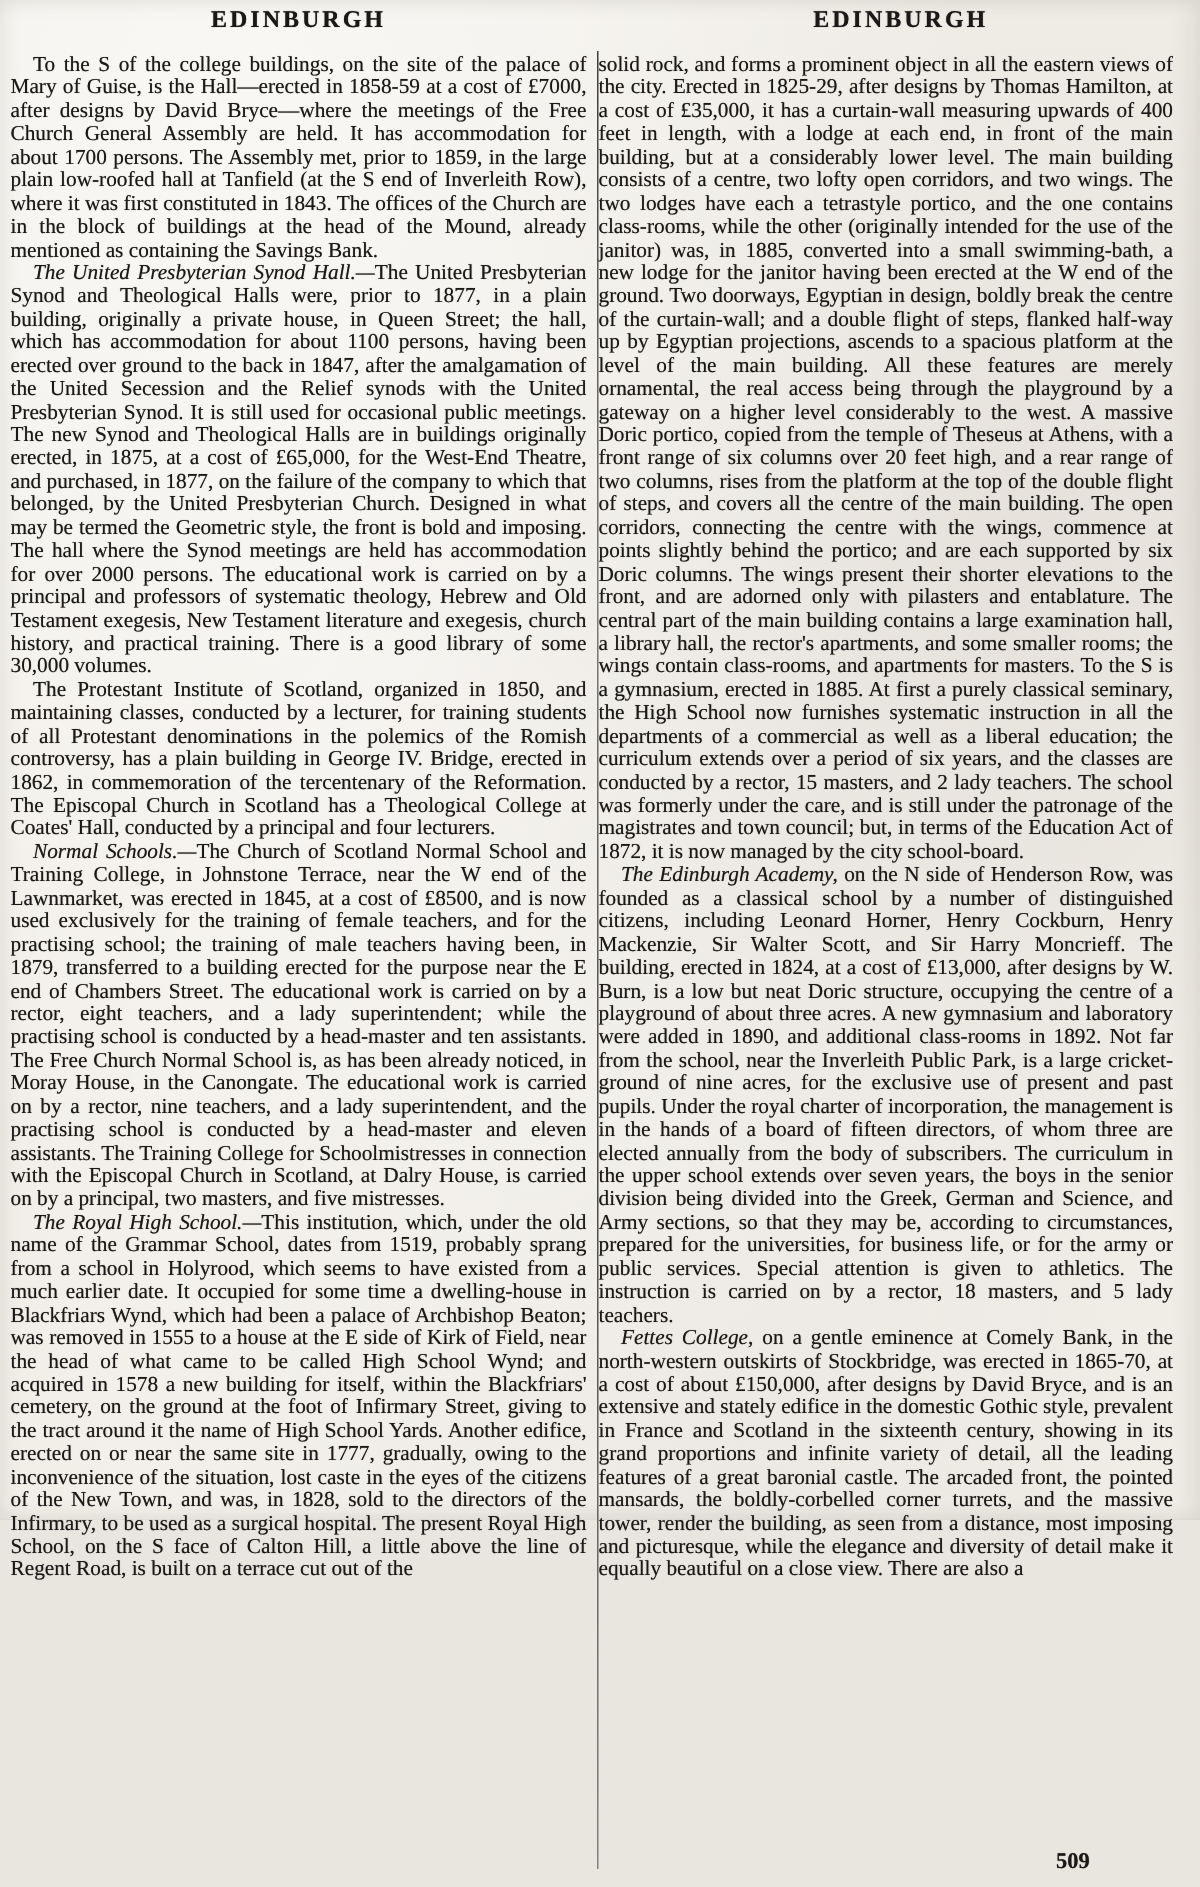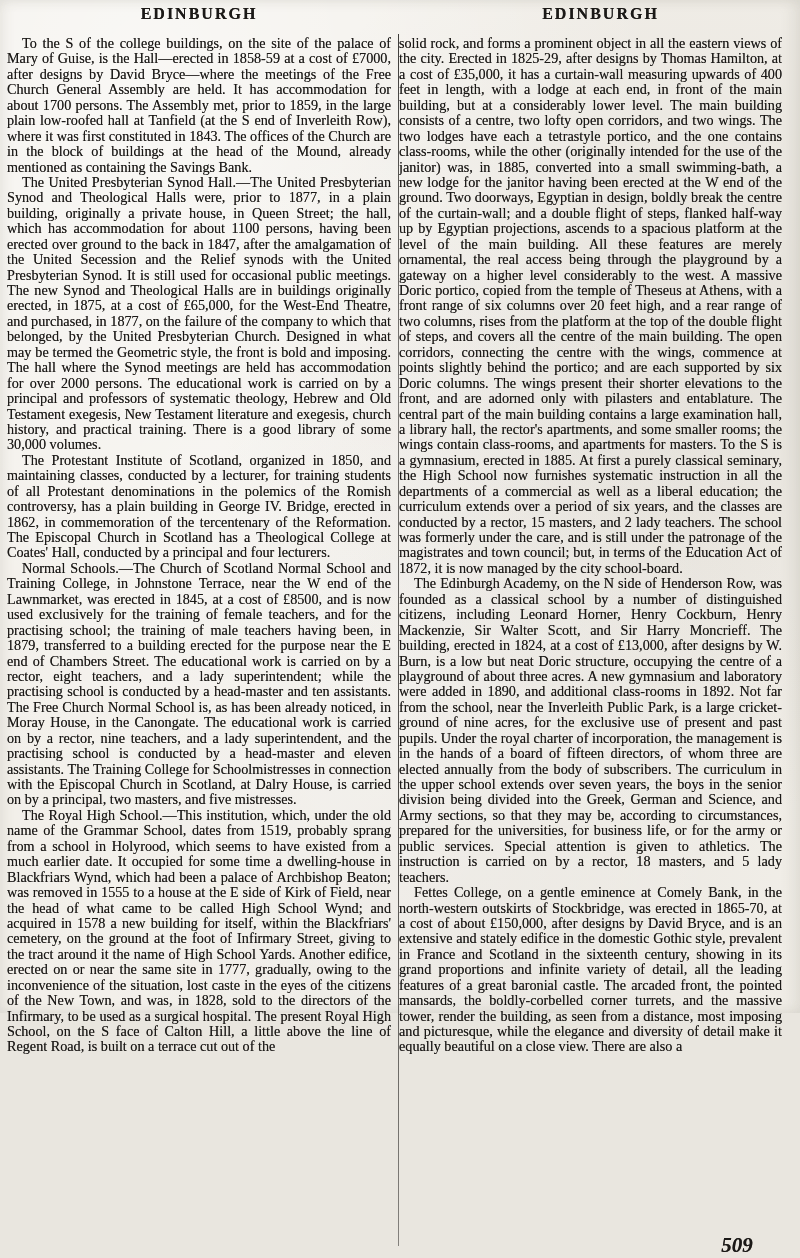--- a/index.html
+++ b/index.html
@@ -38,26 +38,25 @@
     position: absolute; top: 36px;
     font-size: 14.2px; line-height: 15.43px;
     text-align: justify;
     height: 1222px; overflow: hidden;
     text-shadow: 0 0 0.5px rgba(27,25,23,0.65);
   }
   .col-left  { left: 7px;   width: 384px; }
   .col-right { left: 399px; width: 383px; }
   .para { margin: 0; padding: 0; }
   .para.indent { text-indent: 15px; }
-  .lead { }
+  .lead { font-style: italic; }
   .page-number {
     position: absolute; left: 704px; top: 1233px; width: 66px;
-    text-align: center; font-size: 21px; font-weight: bold;
+    text-align: left; font-size: 15px; font-weight: bold;
     text-shadow: 0 0 0.5px rgba(27,25,23,0.7);
-    font-style: italic;
   }
 </style>
 </head>
 <body>
 
 <div class="page">
 
   <div class="running-head rh-left">EDINBURGH</div>
 
   <div class="running-head rh-right">EDINBURGH</div>

